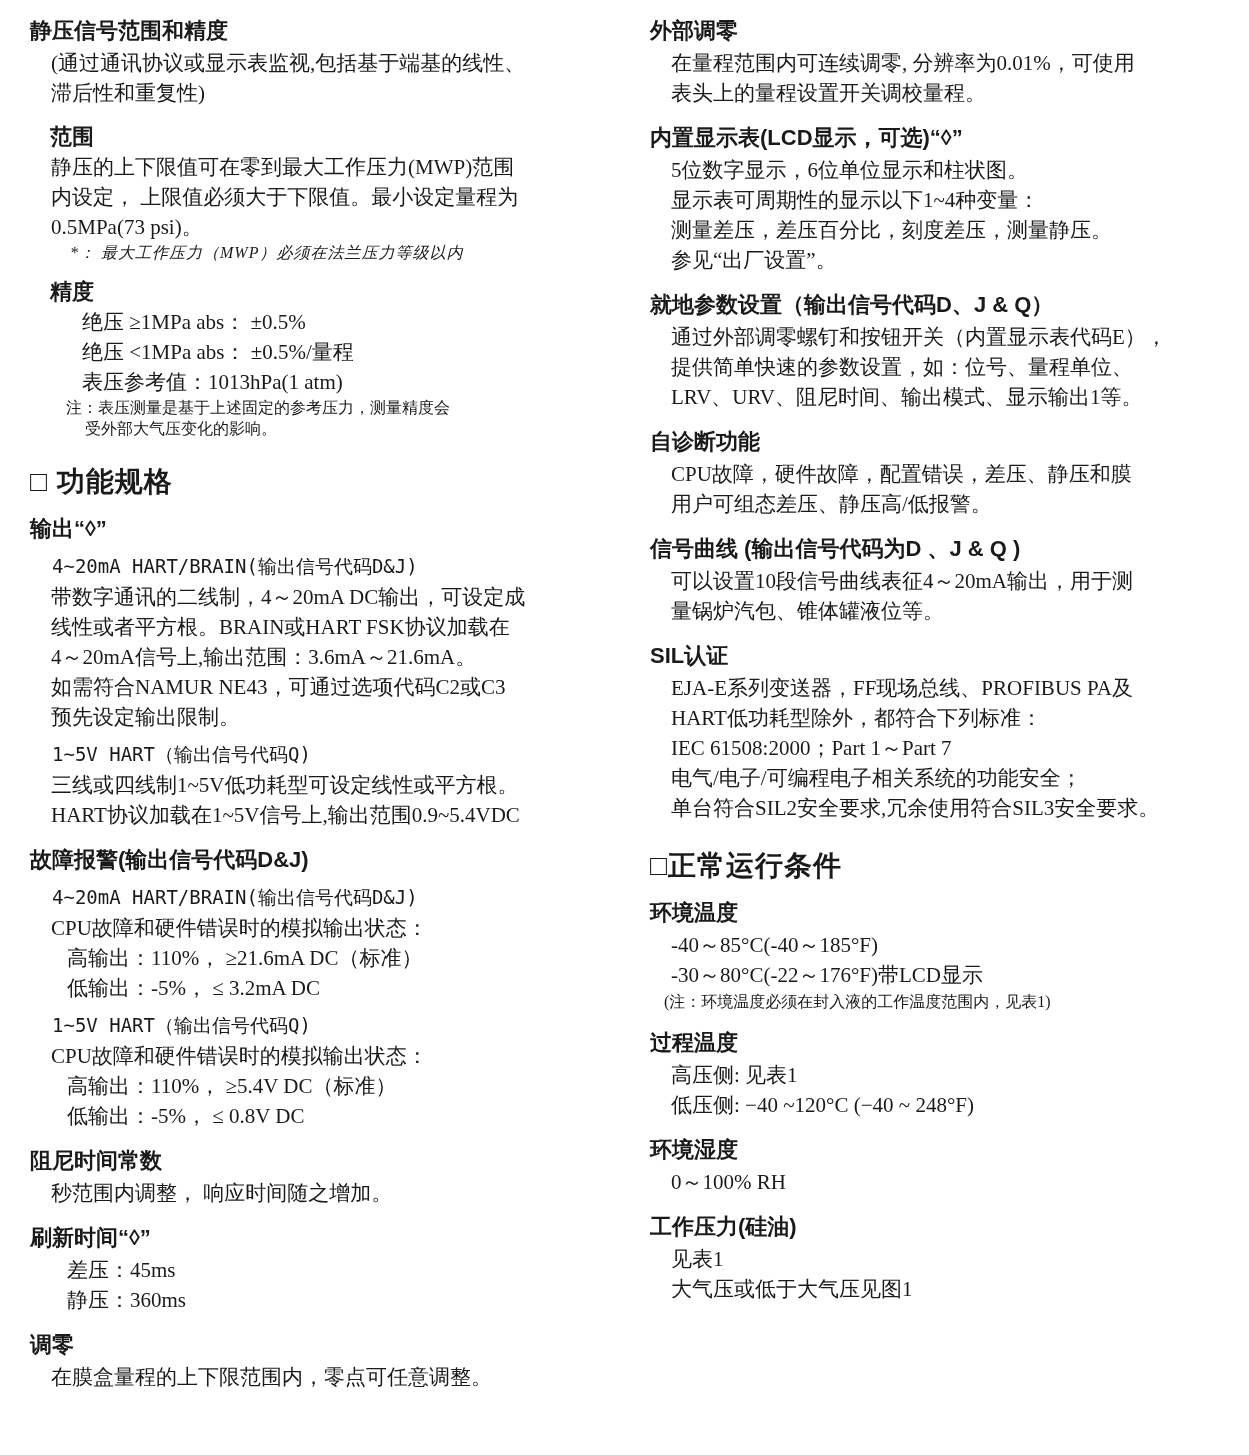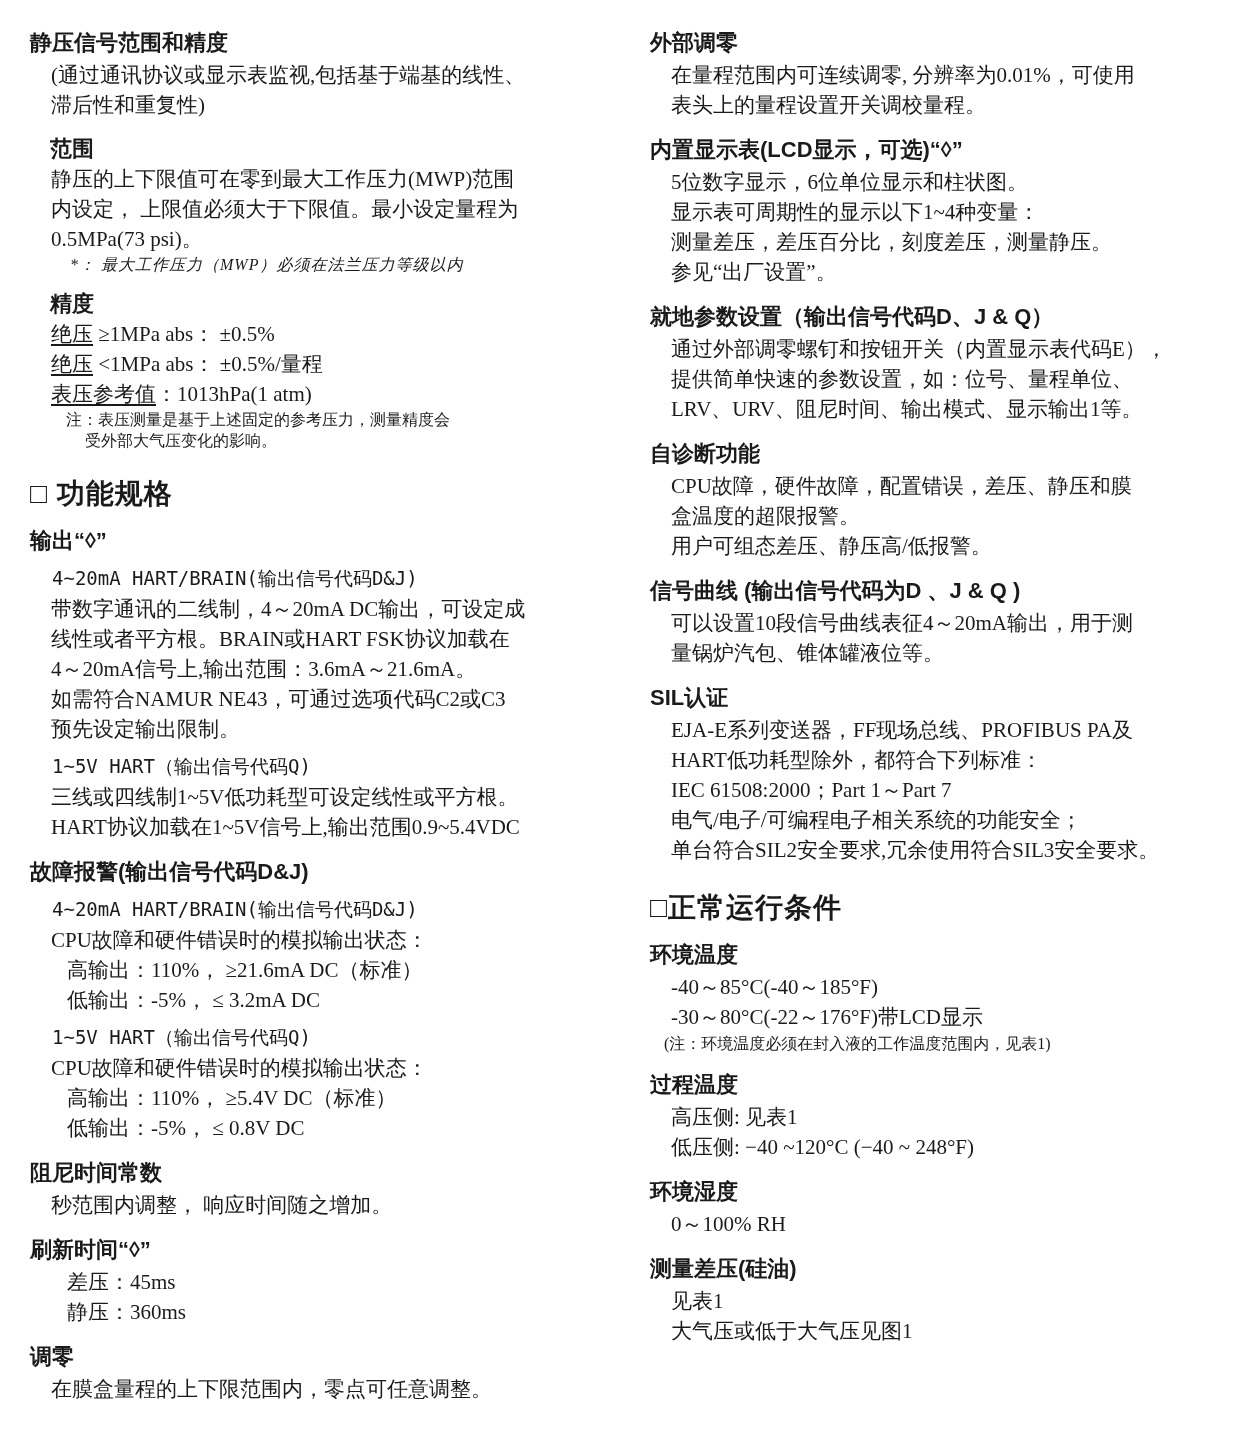--- a/index.html
+++ b/index.html
@@ -53,22 +53,22 @@
   }
   .body.sub { padding-left: 37px; }
   .note {
     font-size: 16px;
     line-height: 21px;
     padding-left: 36px;
   }
   .note.star { font-style: italic; padding-left: 40px; letter-spacing: 1px; }
   .note.cont { padding-left: 55px; }
   .note.flush { padding-left: 14px; line-height: 23px; }
-  .u { text-decoration: underline; text-underline-offset: 3px; }
-  .col > .blk:first-child { margin-top: 16px; }
+  .u { text-underline-offset: 3px; margin-left: 31px; }
+  .col > .blk:first-child { margin-top: 4px; }
 </style>
 </head>
 <body style="background: rgb(255, 255, 255); color: rgb(26, 26, 26);">
 
 <div class="page">
   <div id="col-left" class="col">
       <div class="blk h2">静压信号范围和精度</div>
       <div class="blk body">(通过通讯协议或显示表监视,包括基于端基的线性、</div>
       <div class="blk body">滞后性和重复性)</div>
       <div class="blk h2 ind1">范围</div>
@@ -118,38 +118,37 @@
       <div class="blk body">5位数字显示，6位单位显示和柱状图。</div>
       <div class="blk body">显示表可周期性的显示以下1~4种变量：</div>
       <div class="blk body">测量差压，差压百分比，刻度差压，测量静压。</div>
       <div class="blk body">参见“出厂设置”。</div>
       <div class="blk h2">就地参数设置（输出信号代码D、J &amp; Q）</div>
       <div class="blk body">通过外部调零螺钉和按钮开关（内置显示表代码E），</div>
       <div class="blk body">提供简单快速的参数设置，如：位号、量程单位、</div>
       <div class="blk body">LRV、URV、阻尼时间、输出模式、显示输出1等。</div>
       <div class="blk h2">自诊断功能</div>
       <div class="blk body">CPU故障，硬件故障，配置错误，差压、静压和膜</div>
-      <div class="blk body">盒温度的超限报警。</div>
       <div class="blk body">用户可组态差压、静压高/低报警。</div>
       <div class="blk h2">信号曲线 (输出信号代码为D 、J &amp; Q )</div>
       <div class="blk body">可以设置10段信号曲线表征4～20mA输出，用于测</div>
       <div class="blk body">量锅炉汽包、锥体罐液位等。</div>
       <div class="blk h2">SIL认证</div>
       <div class="blk body">EJA-E系列变送器，FF现场总线、PROFIBUS PA及</div>
       <div class="blk body">HART低功耗型除外，都符合下列标准：</div>
       <div class="blk body">IEC 61508:2000；Part 1～Part 7</div>
       <div class="blk body">电气/电子/可编程电子相关系统的功能安全；</div>
       <div class="blk body">单台符合SIL2安全要求,冗余使用符合SIL3安全要求。</div>
       <div class="blk h1">□正常运行条件</div>
       <div class="blk h2">环境温度</div>
       <div class="blk body">-40～85°C(-40～185°F)</div>
       <div class="blk body">-30～80°C(-22～176°F)带LCD显示</div>
       <div class="blk note flush">(注：环境温度必须在封入液的工作温度范围内，见表1)</div>
       <div class="blk h2">过程温度</div>
       <div class="blk body">高压侧: 见表1</div>
       <div class="blk body">低压侧: −40 ~120°C (−40 ~ 248°F)</div>
       <div class="blk h2">环境湿度</div>
       <div class="blk body">0～100% RH</div>
-      <div class="blk h2">测量差压(硅油)</div>
+      <div class="blk h2">工作压力(硅油)</div>
       <div class="blk body">见表1</div>
       <div class="blk body">大气压或低于大气压见图1</div>
     </div>
 </div>
 
 </body></html>

